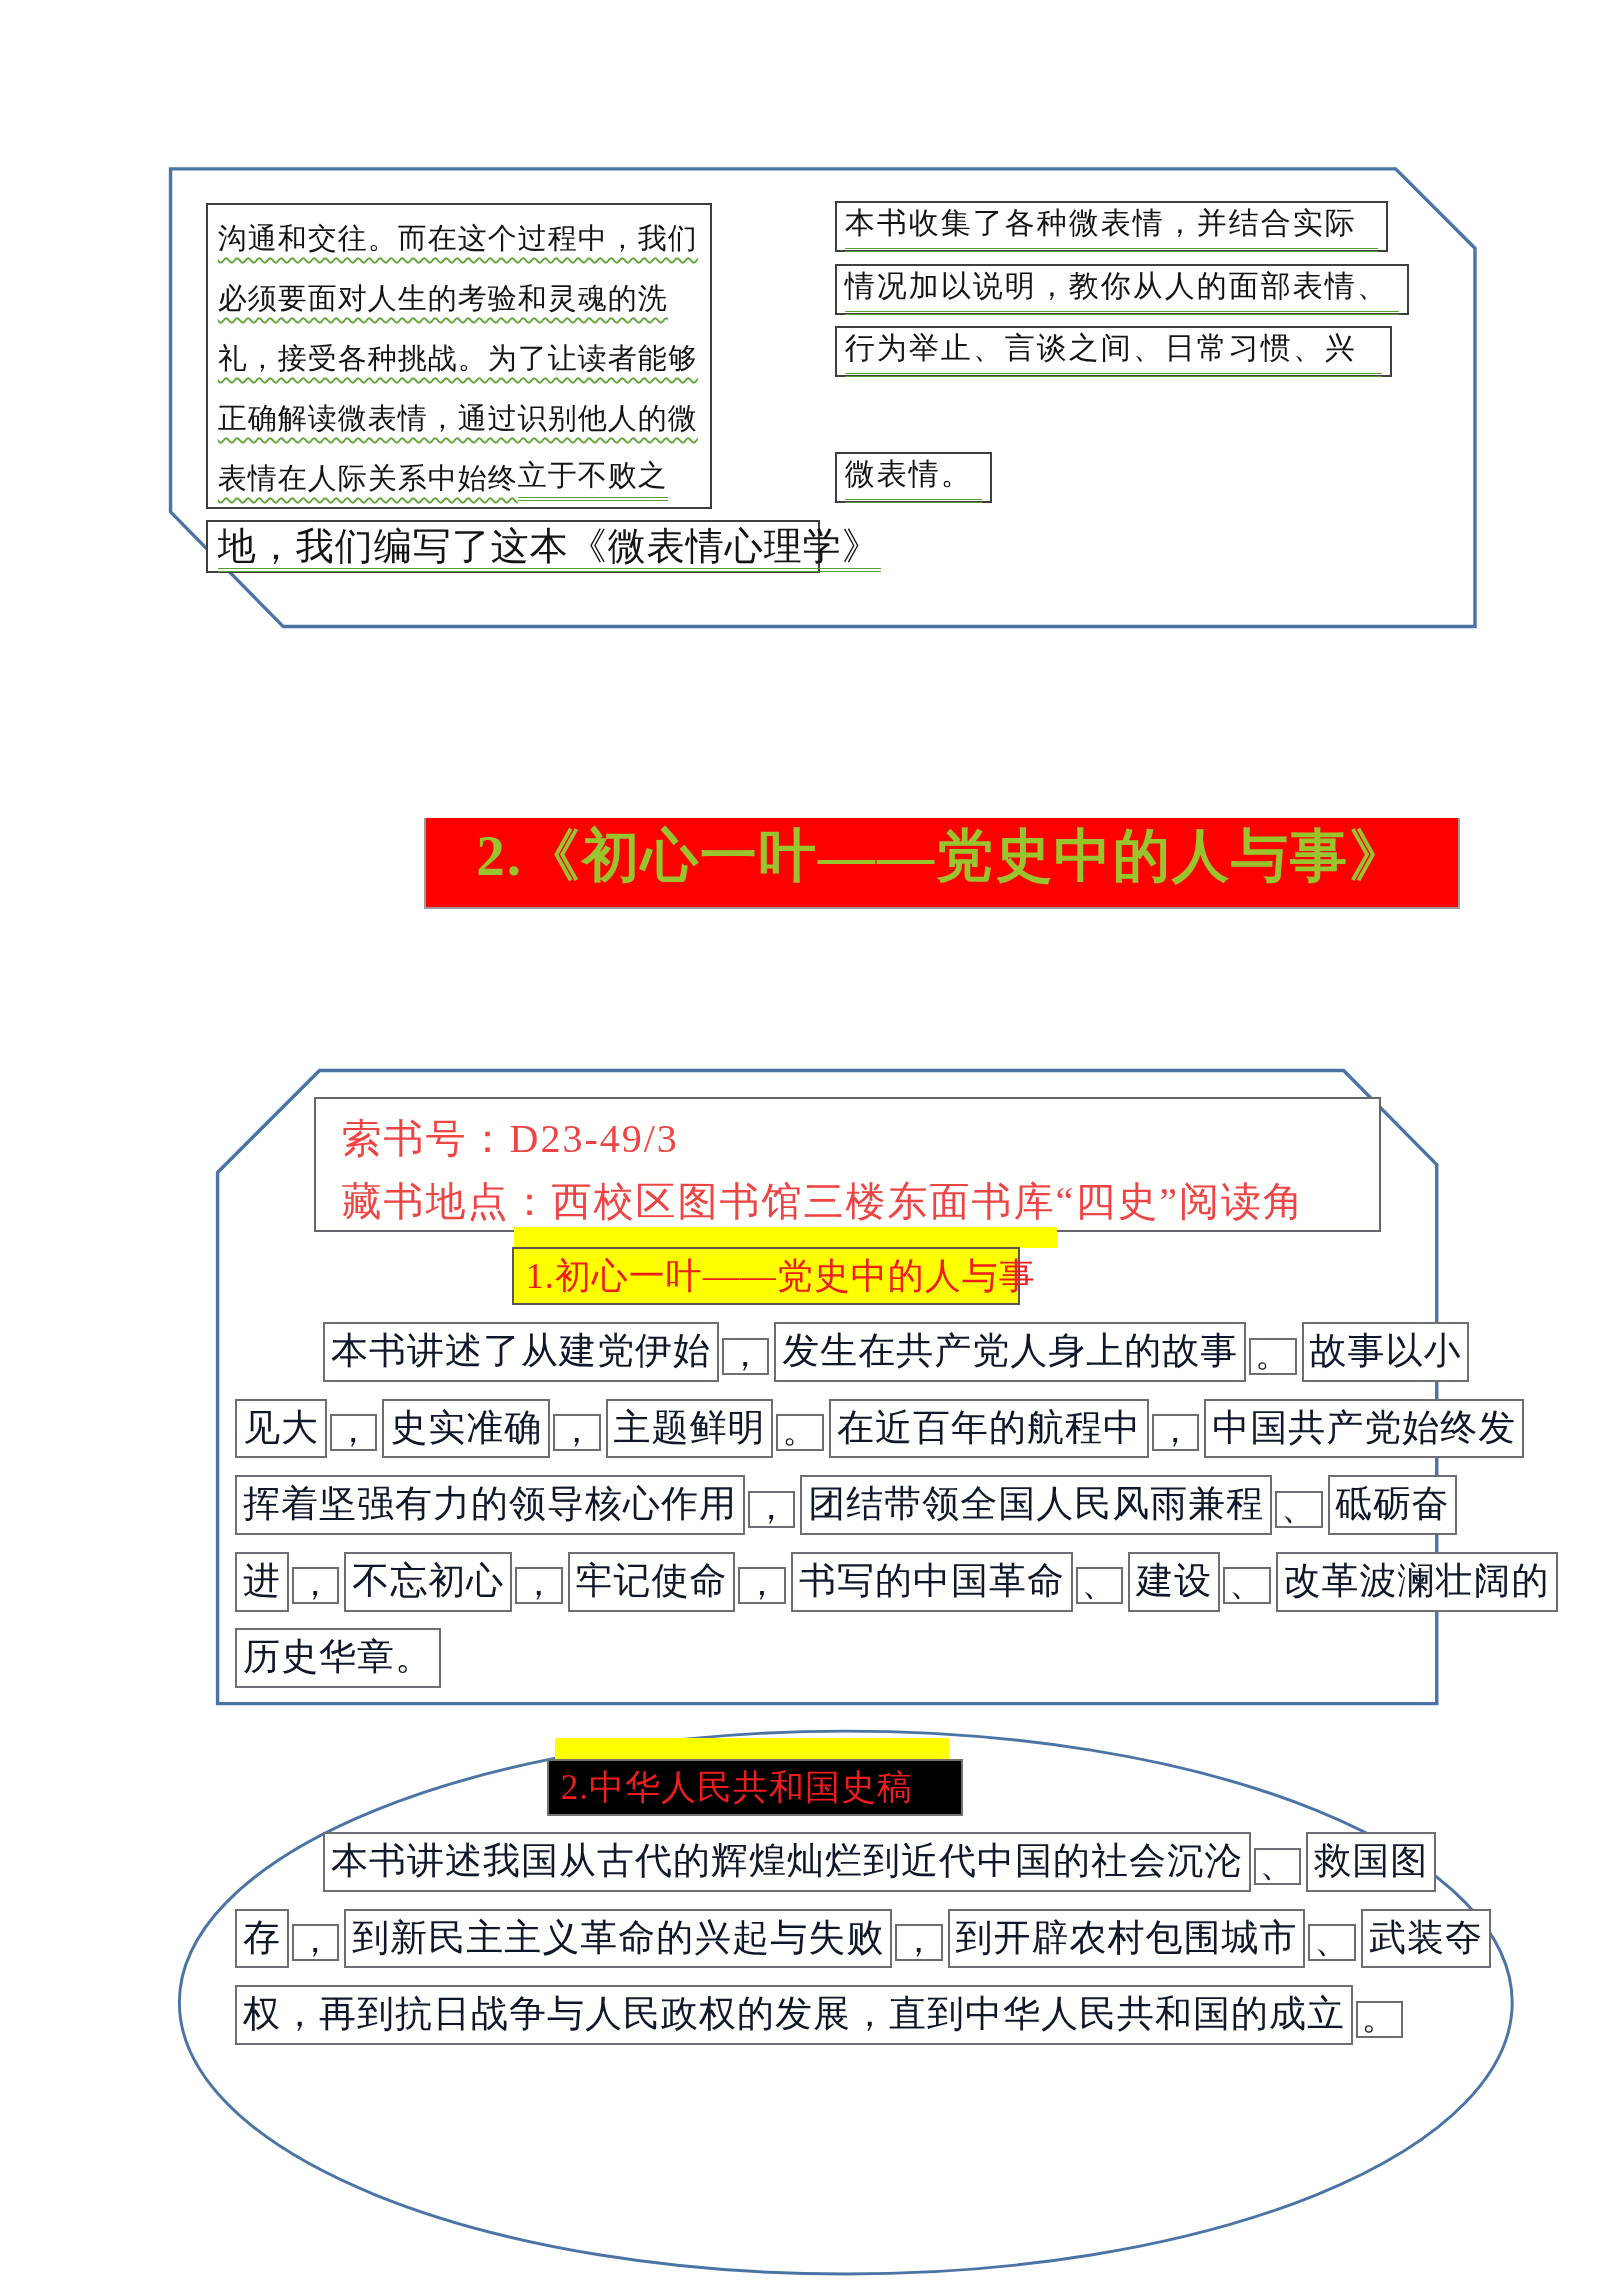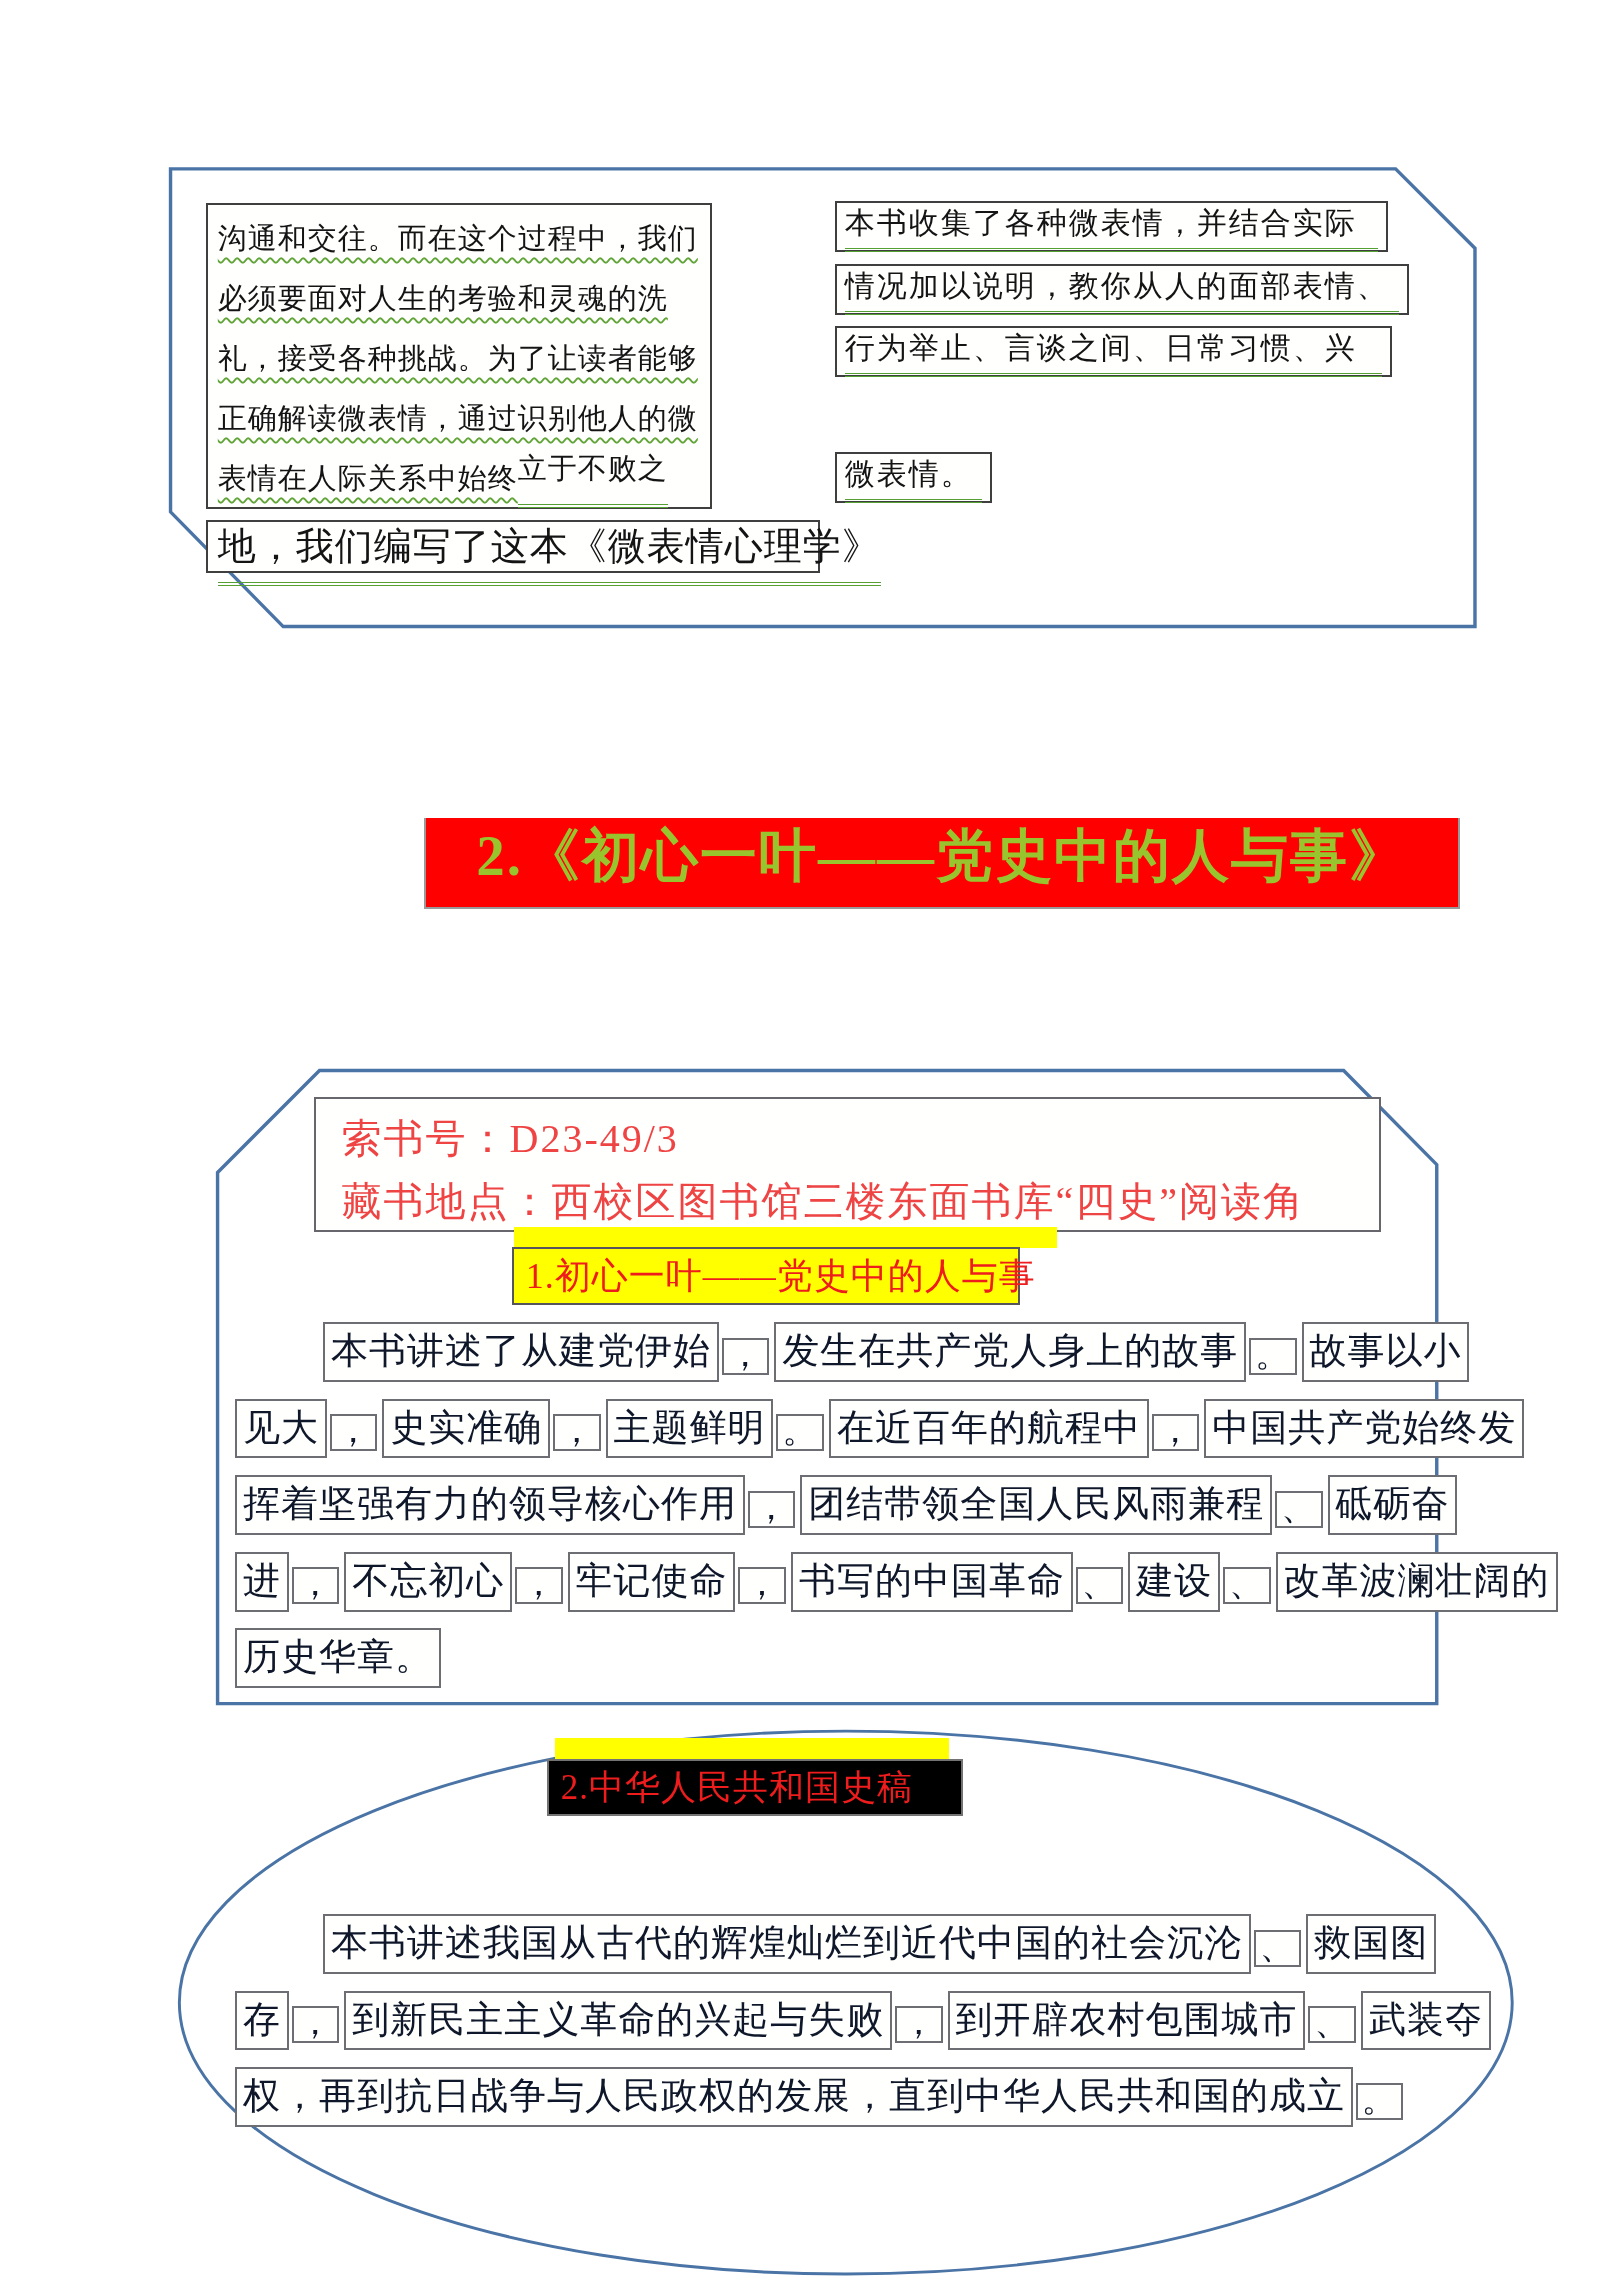--- a/index.html
+++ b/index.html
@@ -12,21 +12,21 @@
   .abs { position:absolute; z-index:1; }
 
   
   #box1-left-main {
     left:206px; top:203px; width:506px; height:306px;
     border:2px solid #3f3f3f; background:#fffffe; padding:3.9px 0 0 9.8px;
   }
   .tline { height:60px; display:flex; align-items:center; font-size:29px;
            letter-spacing:1px; white-space:nowrap; color:#141414; }
   .u-wavy   { text-decoration:underline wavy #61a437 2px; text-underline-offset:8.8px; }
-  .u-double { border-bottom:4.9px double #55a032; padding-bottom:15px; }
+  .u-double { border-bottom:4.9px double #55a032; padding-bottom:1px; }
 
   #box1-left-tail {
     left:206px; top:520px; width:614px; height:53px;
     border:2px solid #3f3f3f; background:#fffffe;
     display:flex; align-items:center; padding-left:9.8px;
     font-size:38px; letter-spacing:1px; color:#141414; white-space:nowrap;
   }
   .rbox {
     position:absolute; left:835px; height:51px; z-index:1;
     border:2px solid #3f3f3f; background:#fffffe;
@@ -66,21 +66,21 @@
   }
   #title2-strip { left:555px; top:1738px; width:394px; height:21.6px; }
   #title2-box {
     left:547px; top:1759px; width:416px; height:57px; background:#000000;
     border:2px solid #737373; display:flex; align-items:center; padding-left:11.8px;
     font-size:35px; color:#ee1c1c; letter-spacing:1px; white-space:nowrap;
   }
 
   
   #para1 { left:235px; top:1322px; width:1264px; }
-  #para2 { left:235px; top:1914px; width:1274px; }
+  #para2 { left:235px; top:1832px; width:1274px; }
   .pline { display:flex; align-items:flex-start; margin-bottom:16.7px; }
   .pline.indent { margin-left:88px; }
   .seg {
     border:2px solid #6d6d74; background:#fffffe; padding:2px 5.9px 3.9px;
     font-size:37px; color:#0f172a; white-space:nowrap; margin-right:4.9px; letter-spacing:1px;
   }
   .seg.p {
     padding:0 3.9px; height:37px; line-height:29px; font-size:35px;
     position:relative; top:15.7px; margin-left:-2px;
   }

